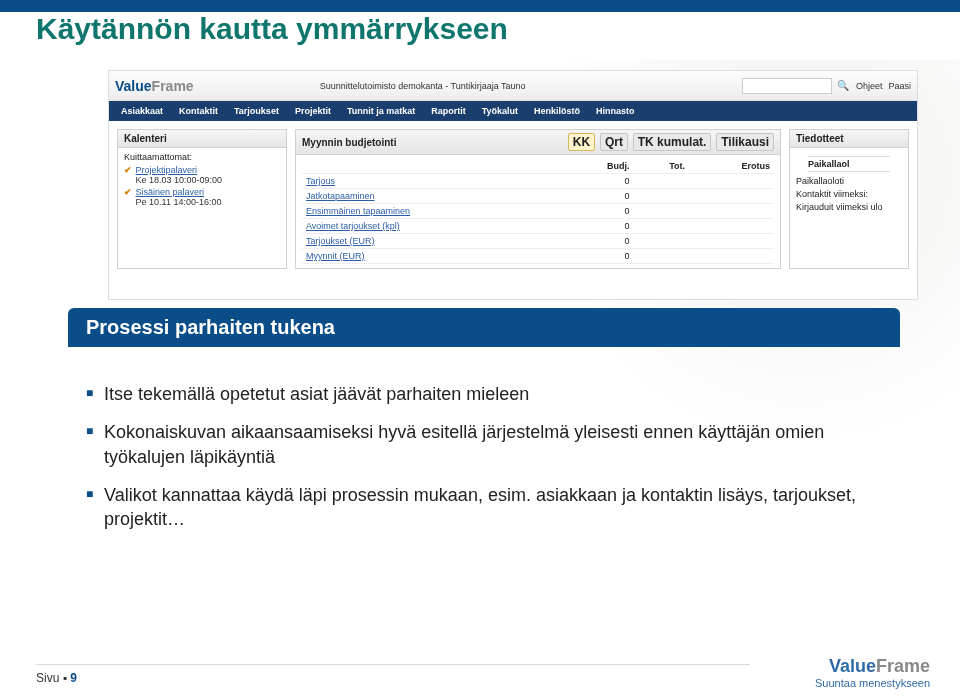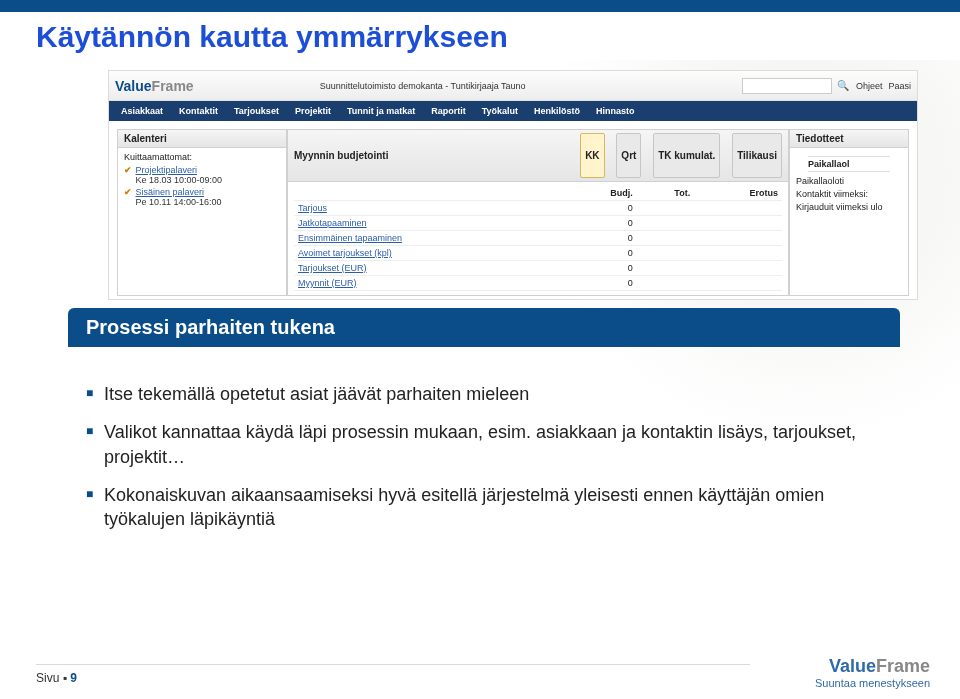--- a/index.html
+++ b/index.html
@@ -13,25 +13,25 @@
   }
   .top-accent {
     position: absolute;
     top: 0; left: 0;
     width: 100%;
     height: 12px;
     background: #0a4d88;
   }
   .slide-title {
     position: absolute;
-    top: 20px;
+    top: 12px;
     left: 36px;
     font-size: 30px;
     font-weight: bold;
-    color: #1d4ed8;
+    color: #0f766e;
   }
 
   
   .screenshot {
     position: absolute;
     top: 70px;
     left: 108px;
     width: 810px;
     height: 230px;
     background: #ffffff;
@@ -98,20 +98,21 @@
     padding: 0 8px;
     height: 100%;
     display: flex;
     align-items: center;
     cursor: pointer;
   }
 
   
   .dash-row {
     display: flex;
+    gap: 8px;
     padding: 8px;
   }
   .panel {
     border: 1px solid #d0d0d0;
     background: #fff;
   }
   .panel-head {
     background: linear-gradient(#f5f5f5,#e5e5e5);
     border-bottom: 1px solid #d0d0d0;
     font-weight: bold;
@@ -142,23 +143,23 @@
     border-bottom: 1px solid #eee;
   }
   .budget-table th.right, .budget-table td.num { text-align: right; }
   .budget-row-label { color: #2b5ea8; text-decoration: underline; }
 
   .pill {
     display: inline-block;
     background: #e9e9e9;
     border: 1px solid #c6c6c6;
     border-radius: 2px;
-    padding: 16px 4px;
-    font-size: 10px;
-    margin-left: 9px;
+    padding: 1px 4px;
+    font-size: 12px;
+    margin-left: 2px;
   }
   .pill.active { background: #fff4cc; border-color: #d6b85e; }
 
   .info-line { margin-bottom: 3px; }
 
   
   .content-box {
     position: absolute;
     top: 308px;
     left: 68px;
@@ -363,22 +364,22 @@
         <div class="info-line">Kirjauduit viimeksi ulo</div>
       </div>
     </div>
 
   </div>
 </div>
 
 <div class="content-box">Prosessi parhaiten tukena</div>
 <ul class="bullets">
   <li>Itse tekemällä opetetut asiat jäävät parhaiten mieleen</li>
+  <li>Kokonaiskuvan aikaansaamiseksi hyvä esitellä järjestelmä yleisesti ennen käyttäjän omien työkalujen läpikäyntiä</li>
   <li>Valikot kannattaa käydä läpi prosessin mukaan, esim. asiakkaan ja kontaktin lisäys, tarjoukset, projektit…</li>
-  <li>Kokonaiskuvan aikaansaamiseksi hyvä esitellä järjestelmä yleisesti ennen käyttäjän omien työkalujen läpikäyntiä</li>
 </ul>
 
 <div class="footer-line"></div>
 
 <div class="footer">
   <span>Sivu</span>
   <span> ▪ </span>
   <span class="pg">9</span>
 </div>
 

